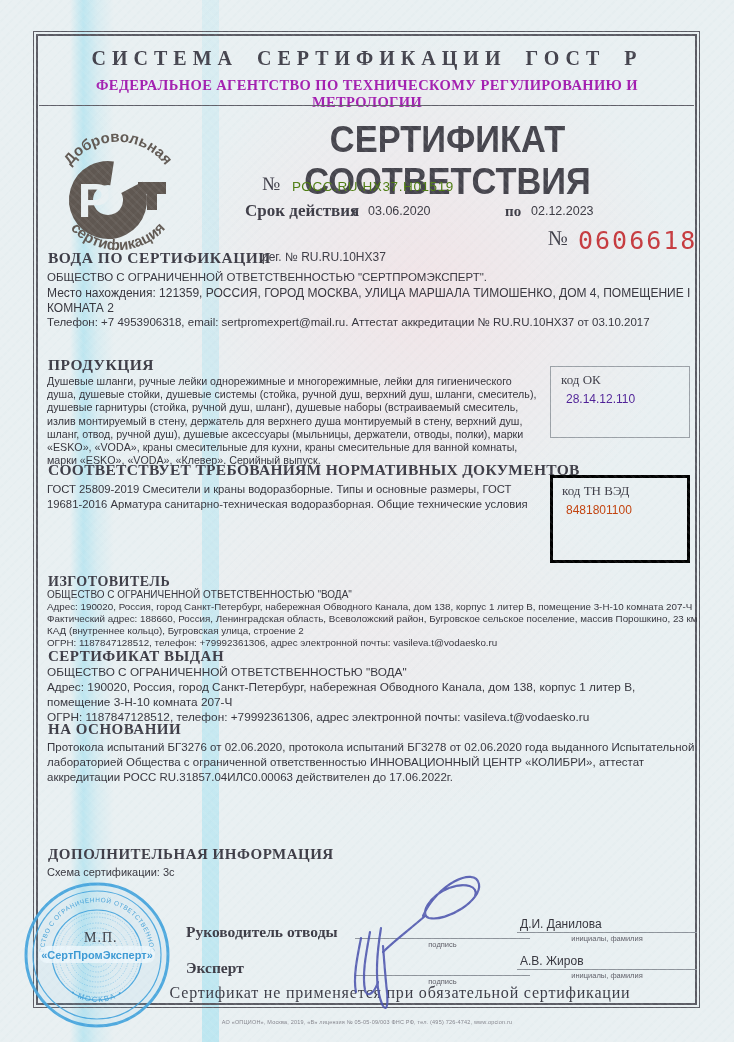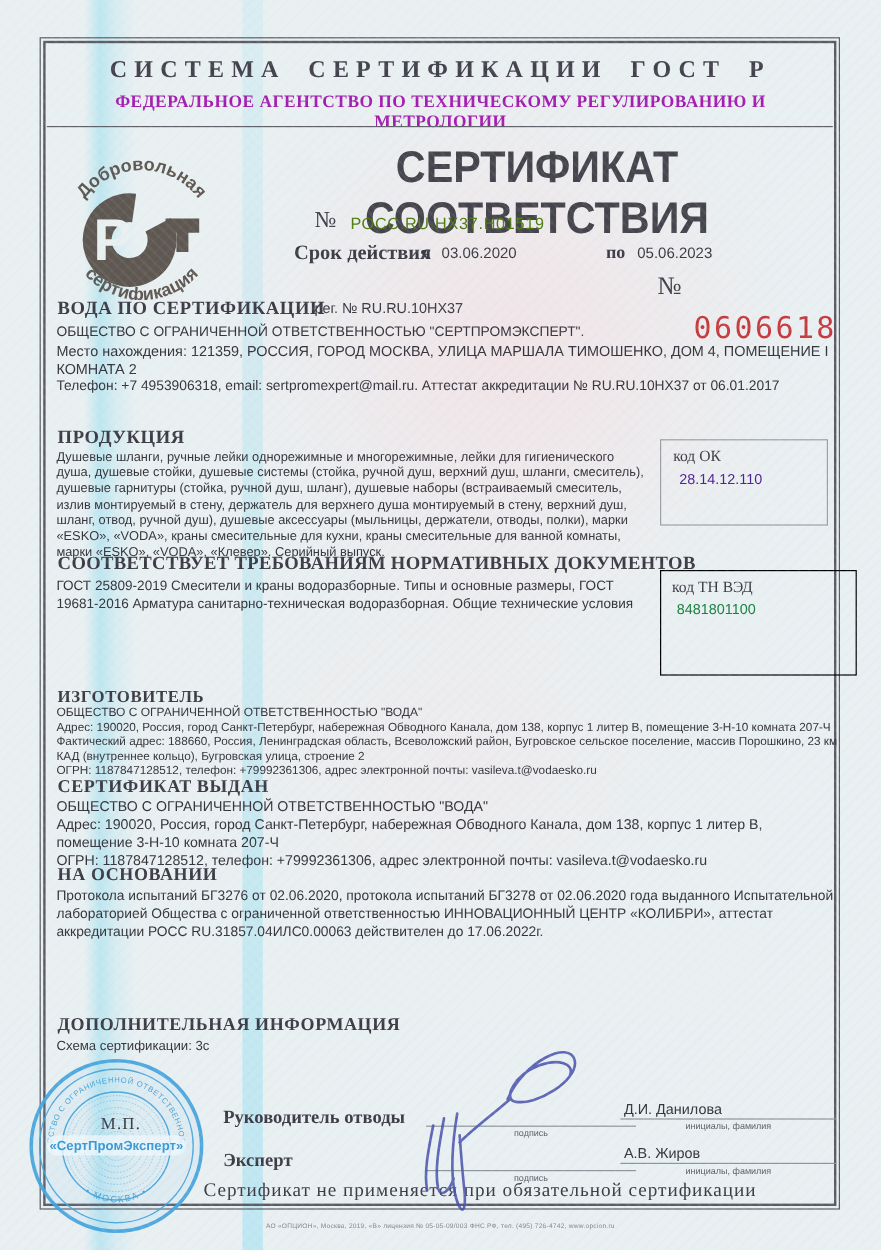--- a/index.html
+++ b/index.html
@@ -44,39 +44,39 @@
     color:#45444c;transform:scaleX(.93);transform-origin:center;letter-spacing:0;}
   .certno-label{left:262px;top:173px;font-size:19px;color:#3e3d47;}
   .certno-value{left:292px;top:179px;font-size:13.5px;letter-spacing:.6px;color:#4d7c0f;}
   .val-label{left:245px;top:201px;font-size:17px;}
   .val-from-label{left:352px;top:203px;font-size:15px;}
   .val-from{left:368px;top:204px;font-size:12.5px;color:#3a3942;}
   .val-to-label{left:505px;top:203px;font-size:15px;}
   .val-to{left:531px;top:204px;font-size:12.5px;color:#3a3942;}
   .serial-label{left:548px;top:226px;font-size:21px;color:#3e3d47;}
   .serial-value{left:578px;top:226px;font-size:25px;font-family:"DejaVu Sans Mono","Liberation Mono",monospace;
-    letter-spacing:2px;color:#c63a3e;margin-top:33px;}
+    letter-spacing:2px;color:#c63a3e;}
   
   .org-head{left:48px;top:249px;font-size:15.5px;letter-spacing:.5px;}
   .org-reg{left:262px;top:250px;font-size:12px;color:#3a3942;}
   .org-l1{left:47px;top:271px;font-size:11.5px;}
   .org-l2{left:47px;top:286px;width:650px;font-size:12px;line-height:15px;}
   .org-l3{left:47px;top:316px;width:650px;font-size:11.5px;}
   
   .prod-head{left:48px;top:356px;font-size:15.5px;letter-spacing:.5px;}
   .prod-text{left:47px;top:375px;width:496px;font-size:10.7px;line-height:13.2px;}
   .codebox-ok{left:550px;top:366px;width:140px;height:72px;border:1px solid #9aa0a6;box-sizing:border-box;}
   .codebox-ok .cb-label{margin:5px 0 0 10px;font-size:13px;}
   .codebox-ok .cb-value{margin:4px 0 0 15px;font-size:12px;color:#4c1d95;}
   
   .comp-head{left:48px;top:461px;font-size:15.5px;letter-spacing:.3px;}
   .comp-text{left:47px;top:482px;width:500px;font-size:11.3px;line-height:14.5px;}
-  .codebox-tn{left:550px;top:475px;width:164px;height:88px;border:1px solid #000000;box-sizing:border-box;}
+  .codebox-tn{left:550px;top:475px;width:140px;height:88px;border:3px solid #000000;box-sizing:border-box;}
   .codebox-tn .cb-label{margin:5px 0 0 9px;font-size:13px;}
-  .codebox-tn .cb-value{margin:4px 0 0 13px;font-size:12px;color:#15803d;}
+  .codebox-tn .cb-value{margin:4px 0 0 13px;font-size:12px;color:#c2410c;}
   .cb-label{font-family:"Liberation Serif","DejaVu Serif",serif;color:#3c3b45;}
   
   .man-head{left:48px;top:574px;font-size:14px;letter-spacing:.5px;}
   .man-name{left:47px;top:589px;font-size:10px;}
   .man-addr{left:47px;top:601px;width:660px;font-size:9.8px;line-height:12px;}
   .man-fact{left:47px;top:613px;width:655px;font-size:9.8px;line-height:12px;}
   .man-ogrn{left:47px;top:637px;font-size:9.8px;}
   
   .iss-head{left:48px;top:648px;font-size:15px;letter-spacing:.5px;font-family:Liberation Serif, serif;}
   .iss-name{left:47px;top:665px;font-size:11.8px;}
@@ -144,29 +144,29 @@
   </svg>
 </div>
 
 <div class="abs doc-title">СЕРТИФИКАТ СООТВЕТСТВИЯ</div>
 <span class="abs serif certno-label">№</span>
 <span class="abs certno-value">РОСС.RU.HX37.H01519</span>
 <span class="abs head val-label">Срок действия</span>
 <span class="abs head val-from-label">с</span>
 <span class="abs val-from">03.06.2020</span>
 <span class="abs head val-to-label">по</span>
-<span class="abs val-to">05.06.2023</span>
+<span class="abs val-to">02.12.2023</span>
 <span class="abs serif serial-label">№</span>
 <span class="abs serial-value">0606618</span>
 
 <div class="abs head org-head">ВОДА ПО СЕРТИФИКАЦИИ</div>
 <div class="abs org-reg">рег. № RU.RU.10HX37</div>
 <div class="abs body-txt org-l1">ОБЩЕСТВО С ОГРАНИЧЕННОЙ ОТВЕТСТВЕННОСТЬЮ "СЕРТПРОМЭКСПЕРТ".</div>
 <div class="abs body-txt org-l2">Место нахождения: 121359, РОССИЯ, ГОРОД МОСКВА, УЛИЦА МАРШАЛА ТИМОШЕНКО, ДОМ 4, ПОМЕЩЕНИЕ I КОМНАТА 2</div>
-<div class="abs body-txt org-l3">Телефон: +7 4953906318, email: sertpromexpert@mail.ru. Аттестат аккредитации № RU.RU.10HX37 от 06.01.2017</div>
+<div class="abs body-txt org-l3">Телефон: +7 4953906318, email: sertpromexpert@mail.ru. Аттестат аккредитации № RU.RU.10HX37 от 03.10.2017</div>
 
 <div class="abs head prod-head">ПРОДУКЦИЯ</div>
 <div class="abs body-txt prod-text">Душевые шланги, ручные лейки однорежимные и многорежимные, лейки для гигиенического душа, душевые стойки, душевые системы (стойка, ручной душ, верхний душ, шланги, смеситель), душевые гарнитуры (стойка, ручной душ, шланг), душевые наборы (встраиваемый смеситель, излив монтируемый в стену, держатель для верхнего душа монтируемый в стену, верхний душ, шланг, отвод, ручной душ), душевые аксессуары (мыльницы, держатели, отводы, полки), марки «ESKO», «VODA», краны смесительные для кухни, краны смесительные для ванной комнаты, марки «ESKO», «VODA», «Клевер». Серийный выпуск.</div>
 <div class="abs codebox-ok">
   <div class="cb-label">код ОК</div>
   <div class="cb-value">28.14.12.110</div>
 </div>
 
 <div class="abs head comp-head">СООТВЕТСТВУЕТ ТРЕБОВАНИЯМ НОРМАТИВНЫХ ДОКУМЕНТОВ</div>
 <div class="abs body-txt comp-text">ГОСТ 25809-2019 Смесители и краны водоразборные. Типы и основные размеры, ГОСТ 19681-2016 Арматура санитарно-техническая водоразборная. Общие технические условия</div>

